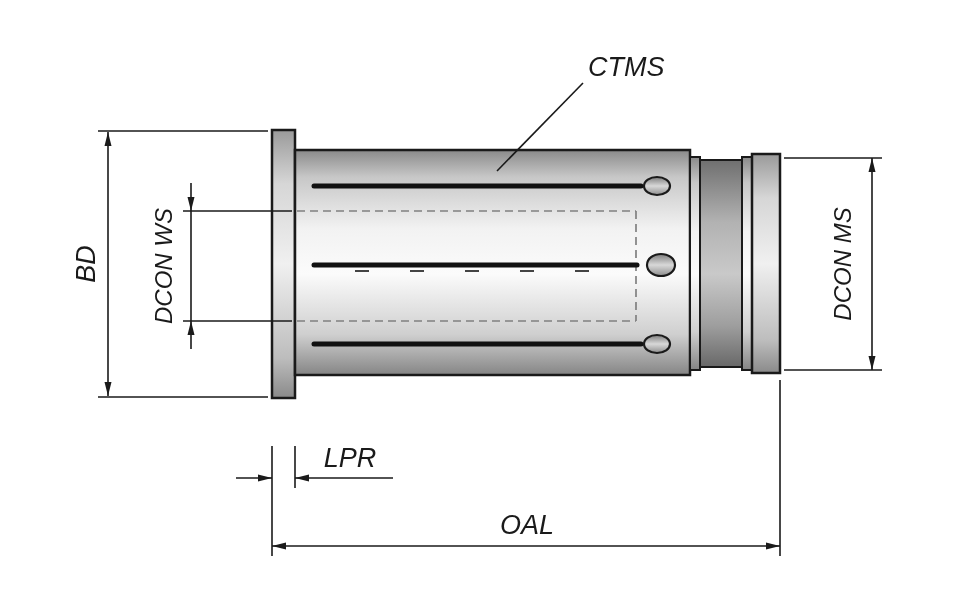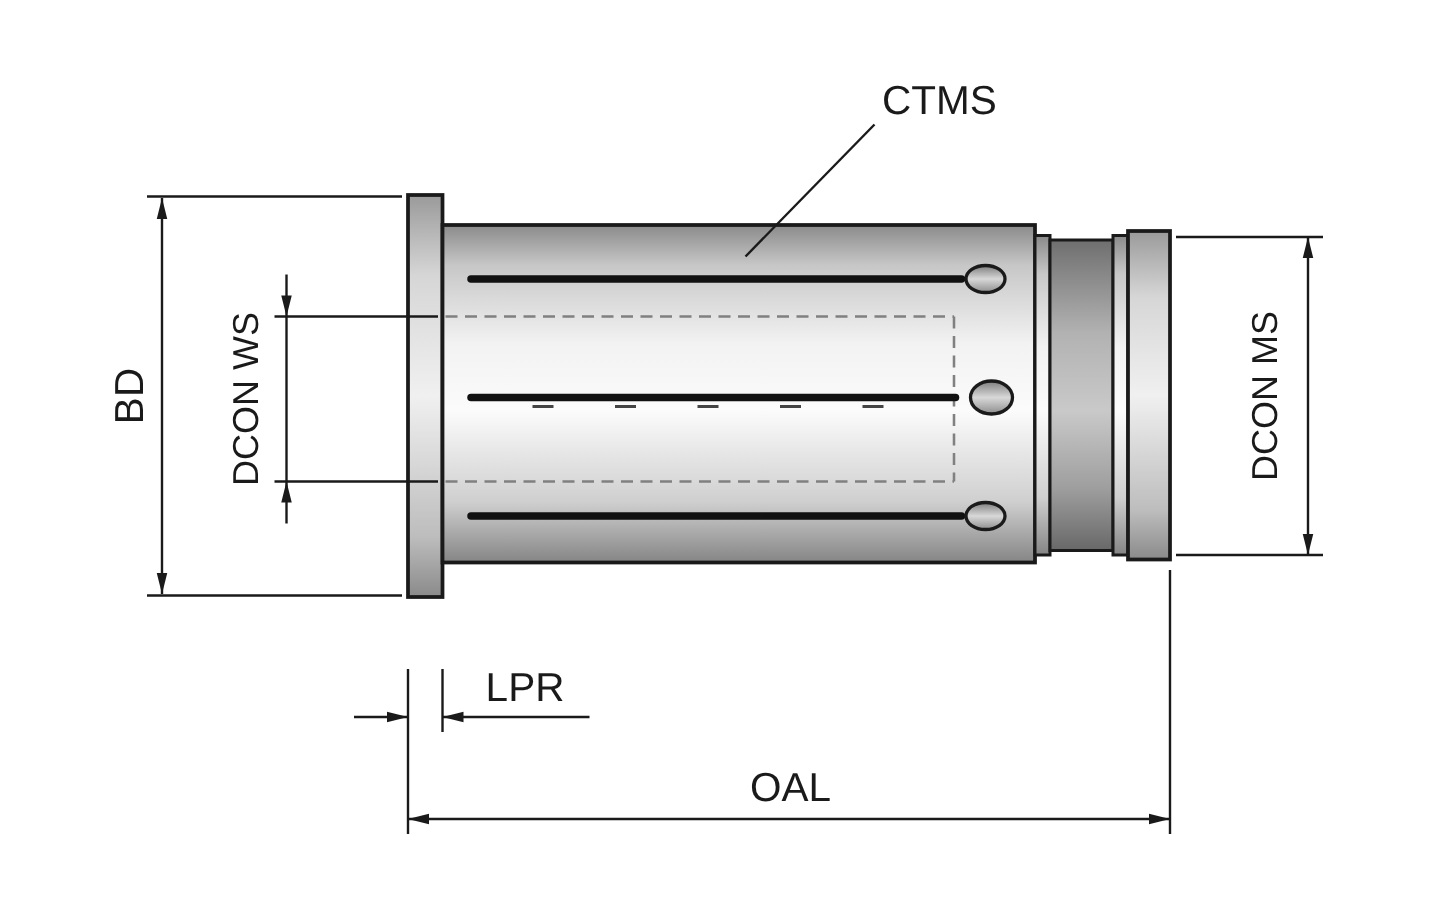--- a/index.html
+++ b/index.html
@@ -6,20 +6,21 @@
     margin: 0;
     padding: 0;
     background: #ffffff;
   }
   .stage {
     position: relative;
     width: 960px;
     height: 602px;
     overflow: hidden;
     font-family: "Liberation Sans", sans-serif;
+    font-style: italic;
   }
   svg text {
     font-family: "Liberation Sans", sans-serif;
     fill: #1a1a1a;
   }
   .dim-label { font-size: 27px; }
   .dim-label-sm { font-size: 24px; }
   .part-outline { stroke: #1a1a1a; }
   .dimline { stroke: #1a1a1a; stroke-width: 1.6; fill: none; }
   .arrow { fill: #1a1a1a; stroke: none; }

